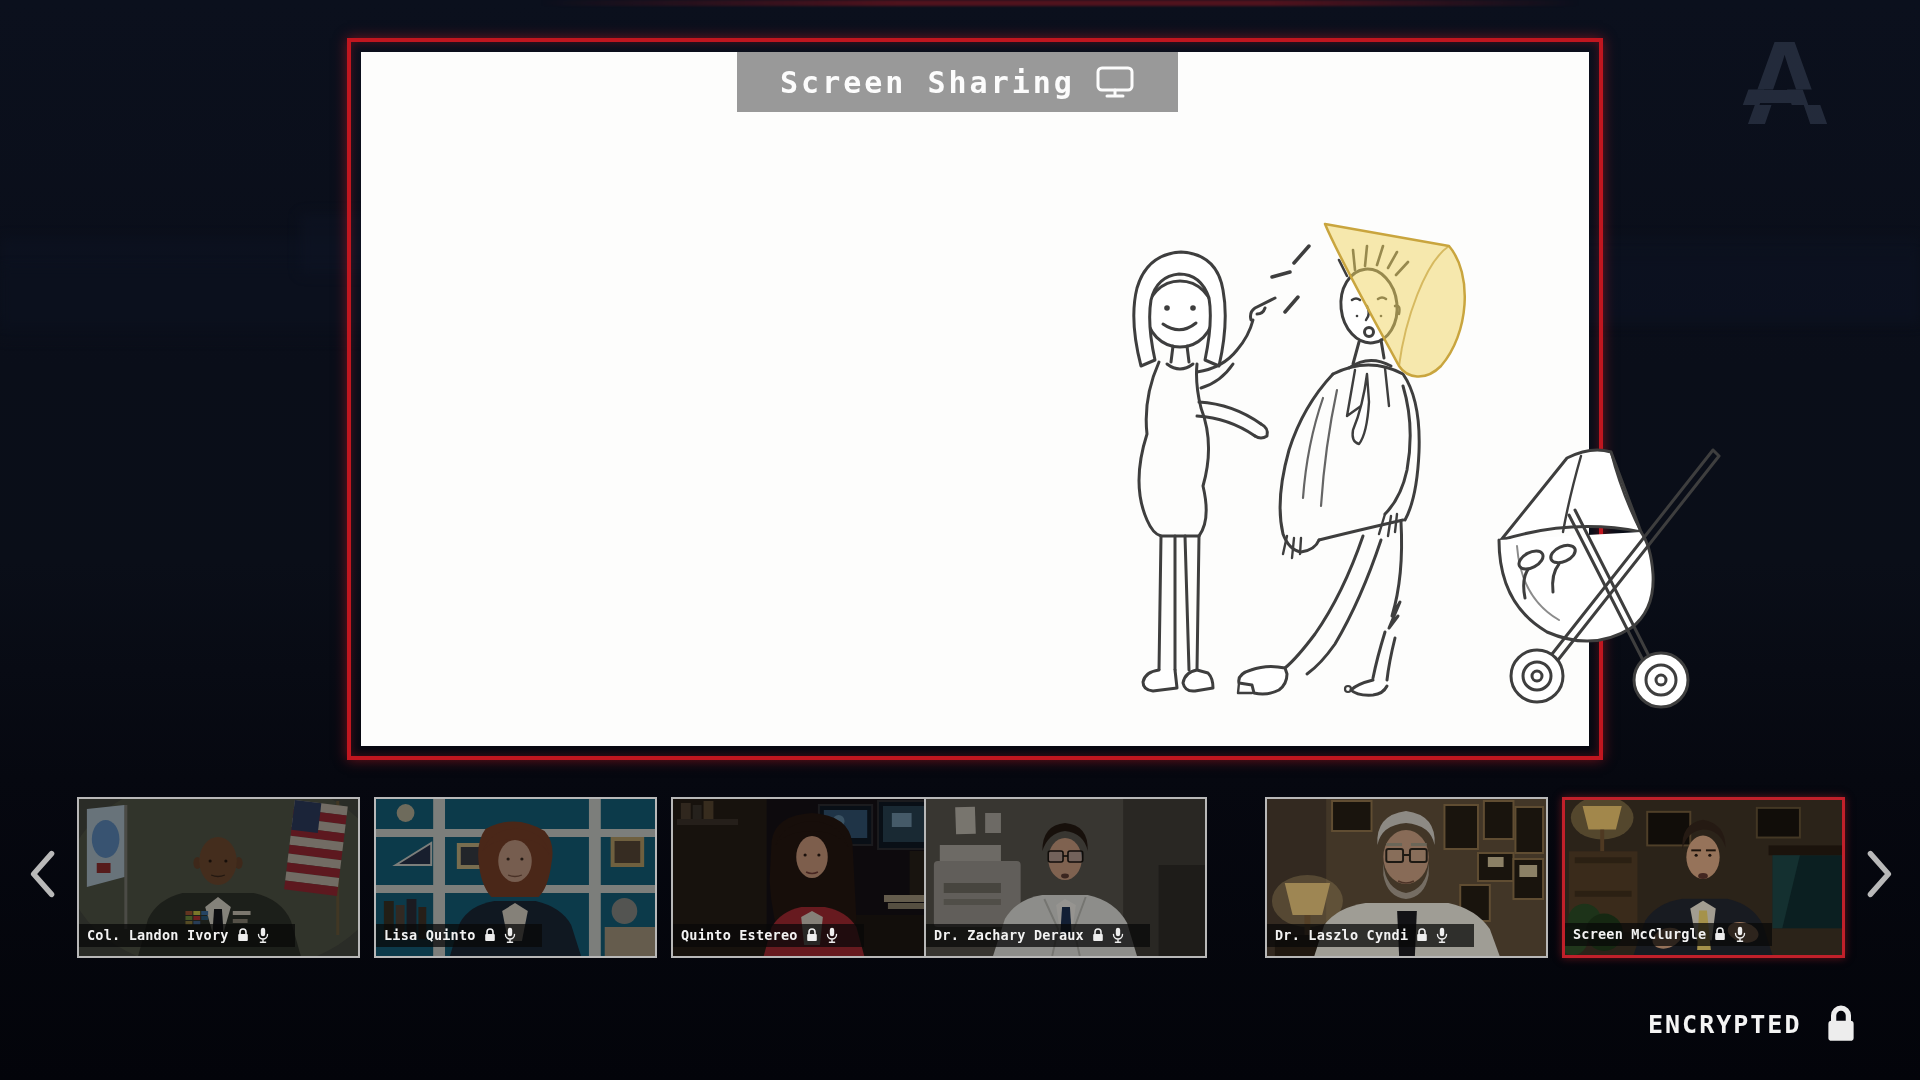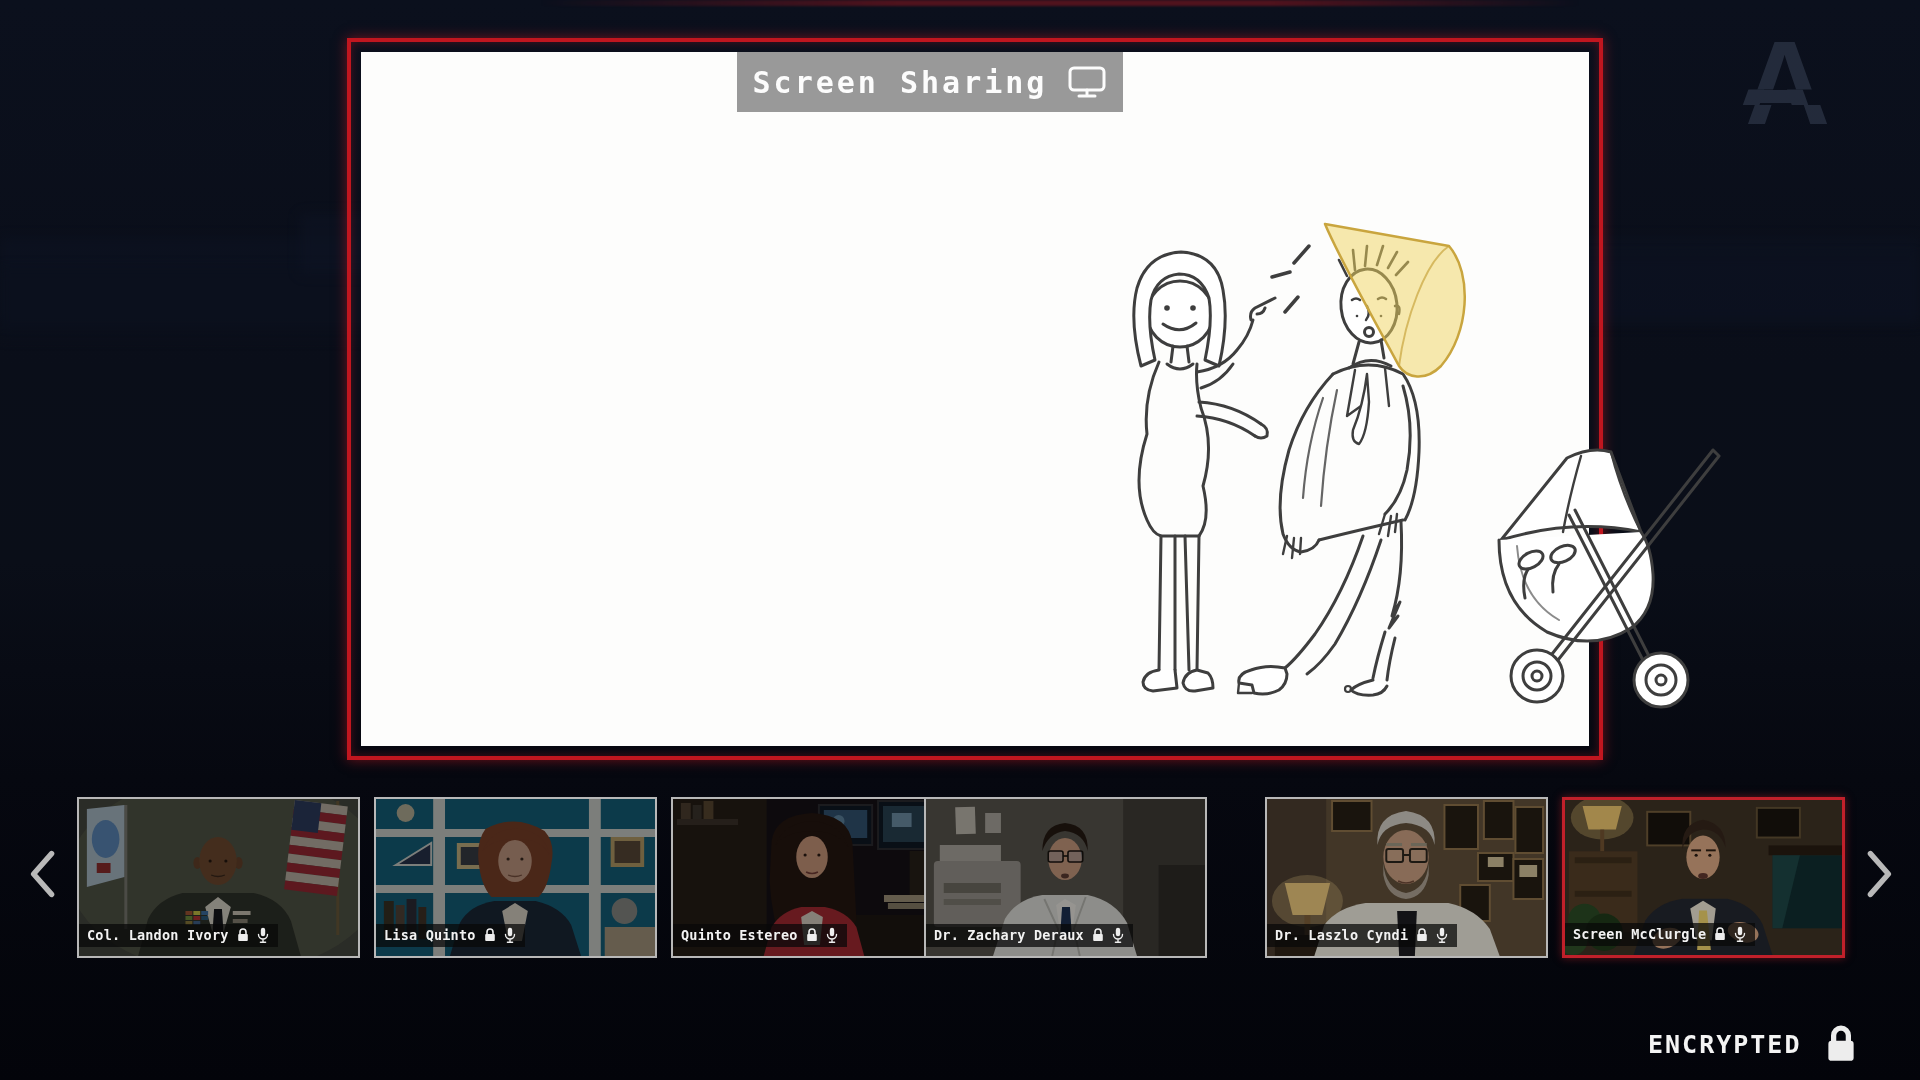--- a/index.html
+++ b/index.html
@@ -24,41 +24,41 @@
     color:#333c4e;opacity:.62;}
   .wm span{position:absolute;left:0;top:0;}
   .wm .cutTop{clip-path:inset(0 0 44% 0);}
   .wm .cutMid{clip-path:inset(56% 0 30% 0);transform:translateX(-9px);}
   .wm .cutBot{clip-path:inset(70% 0 0 0);transform:translateX(3px);}
 
   
   .share-frame{position:absolute;left:347px;top:38px;width:1256px;height:722px;box-sizing:border-box;
     border:4px solid #c1161f;box-shadow:0 0 12px rgba(200,24,34,.55), inset 0 0 10px rgba(200,24,34,.35);}
   .share-surface{position:absolute;left:361px;top:52px;width:1228px;height:694px;background:#fdfdfc;}
-  .share-header{position:absolute;left:737px;top:52px;width:386px;height:60px;background:#999999;
+  .share-header{position:absolute;left:737px;top:52px;width:441px;height:60px;background:#999999;
     display:flex;align-items:center;justify-content:center;gap:20px;z-index:5;}
   .share-title{color:#fcfcfc;font-size:30px;font-weight:bold;letter-spacing:3px;}
   .sketch{position:absolute;left:740px;top:150px;width:640px;height:520px;}
 
   
   .tile{position:absolute;top:797px;width:283px;height:161px;box-sizing:border-box;
     border:2px solid rgba(216,216,216,.85);background:#000;cursor:pointer;}
   .tile.active{border:3px solid #c1202a;box-shadow:0 0 8px rgba(193,32,42,.5);}
   .tile svg.vid{position:absolute;inset:0;width:100%;height:100%;}
   .nameplate{position:absolute;left:0;bottom:9px;display:inline-flex;align-items:center;gap:8px;
-    background:rgba(8,8,8,.74);padding:3px 9px 4px 8px;max-width:96%;}
+    background:rgba(8,8,8,.74);padding:3px 26px 4px 8px;max-width:96%;}
   .pname{color:#f2f2f2;font-size:13.5px;font-weight:bold;letter-spacing:.2px;white-space:nowrap;}
   .ic{flex:0 0 auto;display:block;}
 
   .nav{position:absolute;top:845px;width:48px;height:60px;background:none;border:none;padding:0;cursor:pointer;}
   .nav.prev{left:18px;}
   .nav.next{left:1856px;}
 
   
-  .encrypted{position:absolute;left:1648px;top:1004px;display:flex;align-items:center;gap:24px;margin-top:20px;}
+  .encrypted{position:absolute;left:1648px;top:1004px;display:flex;align-items:center;gap:24px;}
   .enc-label{color:#f4f4f4;font-size:25px;font-weight:bold;letter-spacing:2px;}
 </style>
 </head>
 <body>
 
 <div class="stage">
 
   <div class="sky s1"></div>
   <div class="sky s2"></div>
   <div class="sky s3"></div>

